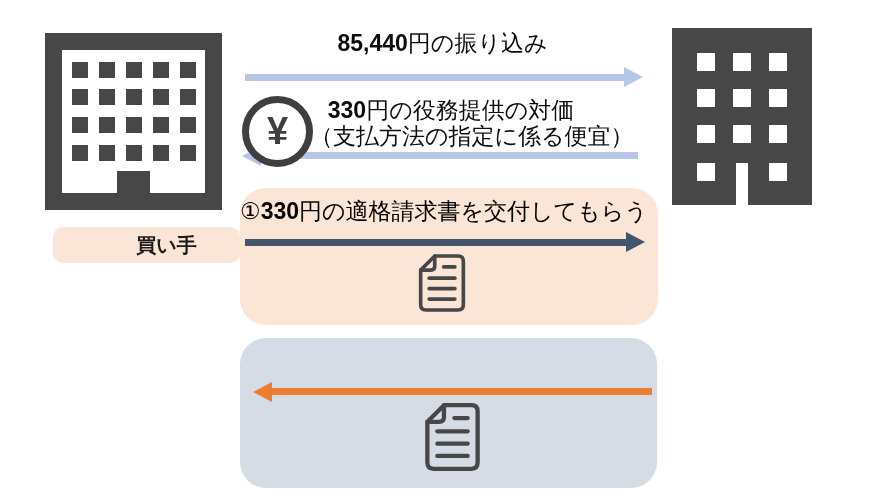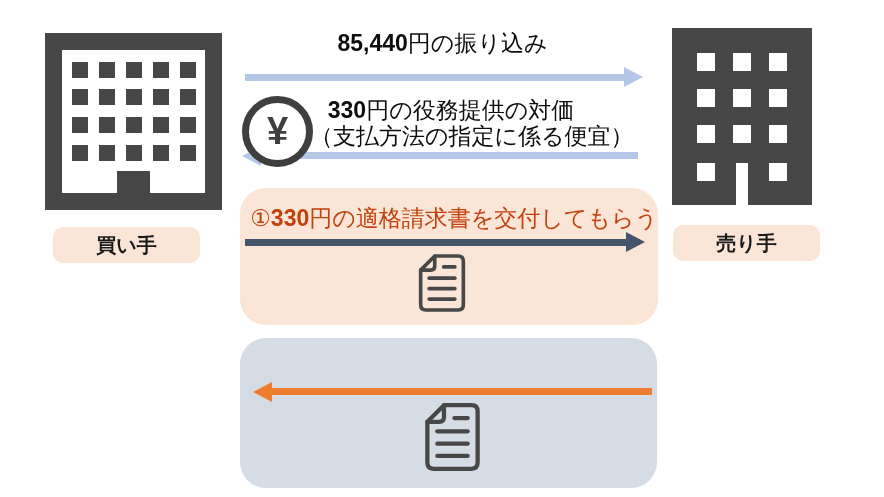--- a/index.html
+++ b/index.html
@@ -5,21 +5,21 @@
   html,body{margin:0;padding:0;background:#fff;}
   #canvas{
     position:relative;width:884px;height:497px;background:#ffffff;overflow:hidden;
     font-family:"Liberation Serif","DejaVu Serif",serif;color:#111;
   }
   .abs{position:absolute;}
   
   .party-label{
     background:#fbe5d6;border-radius:10px;text-align:center;
     font-family:"Liberation Sans","DejaVu Sans",sans-serif;
-    font-weight:bold;font-size:20px;line-height:36px;color:#1a1a1a;
+    font-weight:bold;font-size:20px;line-height:36px;color:#1a1a1a;padding-left:40px;
   }
   
   .shaft{height:7px;}
   .shaft.blue{background:#b4c7e7;}
   .shaft.slate{background:#44546a;}
   .shaft.orange{background:#ed7d31;}
   .head-right{width:0;height:0;border-top:10px solid transparent;border-bottom:10px solid transparent;}
   .head-left {width:0;height:0;border-top:10px solid transparent;border-bottom:10px solid transparent;}
   .head-right.blue {border-left:19px solid #b4c7e7;}
   .head-right.slate{border-left:19px solid #44546a;}
@@ -32,21 +32,21 @@
   .yen-coin{
     box-sizing:border-box;width:71px;height:71px;border:7px solid #3f3f3f;border-radius:50%;
     background:#fff;text-align:center;z-index:5;
     font-family:"Liberation Sans","DejaVu Sans",sans-serif;font-weight:bold;
     font-size:38px;line-height:57px;color:#3f3f3f;
   }
   
   .step-box{border-radius:26px;}
   .step-box.peach{background:#fbe5d6;}
   .step-box.gray {background:#d6dce5;}
-  .step-label{width:100%;text-align:right;font-size:23px;line-height:40px;color:#c2410c;white-space:nowrap;}
+  .step-label{width:100%;text-align:left;font-size:23px;line-height:26px;color:#000000;white-space:nowrap;}
 </style>
 </head>
 <body>
 
 <div id="canvas">
 
   <svg class="abs" style="left:45px;top:33px;" width="177" height="177" viewBox="0 0 177 177">
     <rect x="0" y="0" width="177" height="177" fill="#474747"></rect>
     <rect x="17" y="17" width="143" height="143" fill="#ffffff"></rect>
     <g fill="#474747">
@@ -86,21 +86,20 @@
       <rect x="25" y="97" width="18" height="18"></rect>
         <rect x="61" y="97" width="18" height="18"></rect>
         <rect x="97" y="97" width="18" height="18"></rect>
       <rect x="25" y="135" width="18" height="18"></rect>
         <rect x="97" y="135" width="18" height="18"></rect>
       <rect x="64" y="135" width="12" height="42"></rect>
     </g>
   </svg>
 
   <div class="abs party-label" style="left:53px;top:227px;width:147px;height:36px;">買い手</div>
-  <div class="abs party-label" style="left:673px;top:225px;width:147px;height:36px;">売り手</div>
 
   <div class="abs flow-text" style="left:240px;top:30px;width:405px;">
     <span class="num">85,440</span><span>円の振り込み</span>
   </div>
   <div class="abs shaft blue" style="left:245px;top:74px;width:380px;"></div>
   <div class="abs head-right blue" style="left:624px;top:67px;"></div>
 
   <div class="abs yen-coin" style="left:242px;top:96px;">
     <span>¥</span>
   </div>

